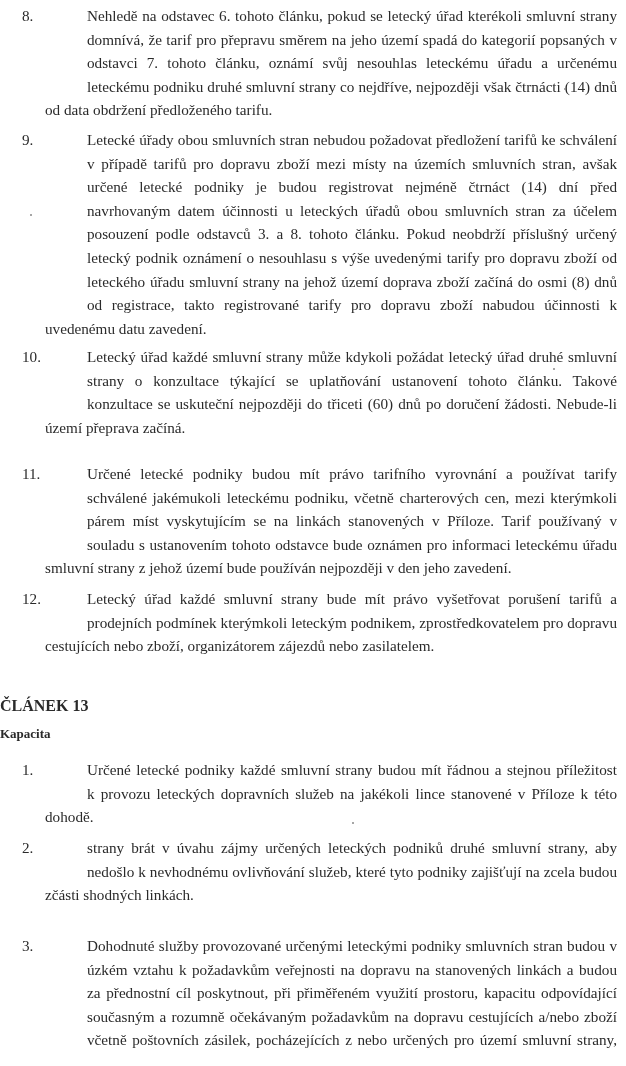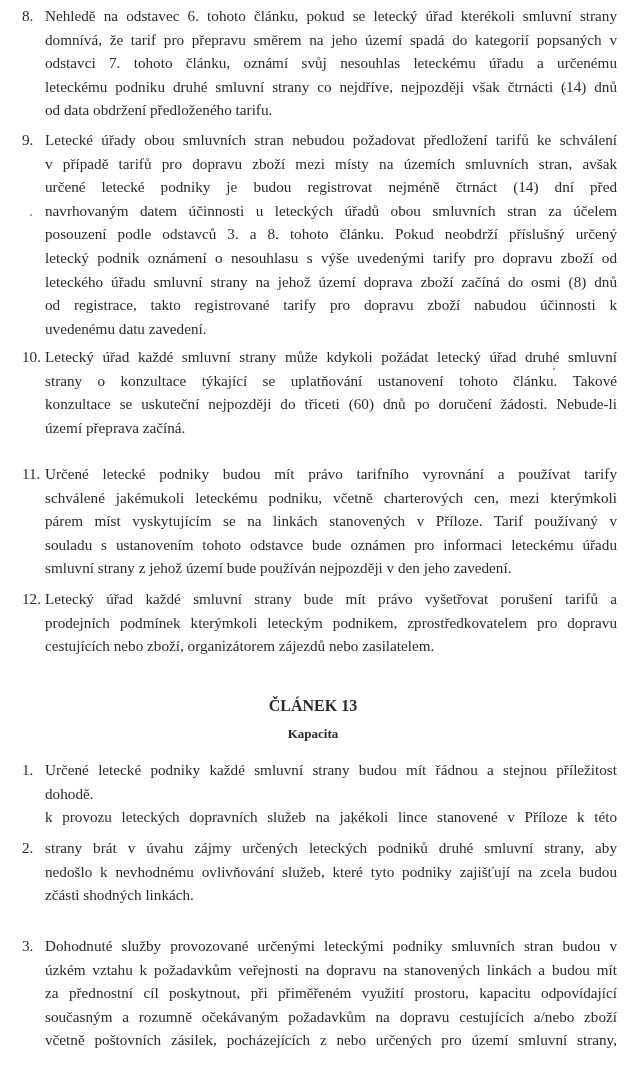--- a/index.html
+++ b/index.html
@@ -6,23 +6,23 @@
   body {
     width: 626px; height: 1066px; overflow: hidden; position: relative;
     font-family: "Liberation Serif", serif; color: #2a2a2a;
     font-size: 15.2px;
   }
   .page { position: absolute; left: 0; top: 0; width: 626px; }
   .para { position: absolute; left: 0; width: 626px; }
   .num { position: absolute; left: 22px; top: 0; line-height: 23.6px; }
   .text { position: absolute; left: 45px; width: 572px; top: 0; line-height: 23.6px; }
   .line { display: block; white-space: nowrap; height: 23.6px; }
-  .line.just { text-align: justify; text-align-last: justify; white-space: normal; overflow: hidden; }
+  .line.just { text-align: justify; text-align-last: justify; white-space: normal; overflow: hidden; margin-left: 42px; }
   .line.last { text-align: left; }
-  .heading { position: absolute; left: 0; width: 626px; text-align: center; font-weight: bold; }
+  .heading { position: absolute; left: 0; width: 626px; font-weight: bold; }
   .dot { position: absolute; width: 2px; height: 2px; background: #888; border-radius: 1px; }
 </style>
 </head>
 <body>
 
 <div class="page" id="page">
     <div class="para" style="top: 4px;">
       <span class="num">8.</span>
       <div class="text">
         <span class="line just">Nehledě na odstavec 6. tohoto článku, pokud se letecký úřad  kterékoli smluvní strany</span>
@@ -72,22 +72,22 @@
         <span class="line just">prodejních podmínek  kterýmkoli leteckým podnikem, zprostředkovatelem pro  dopravu</span>
         <span class="line last">cestujících nebo zboží, organizátorem zájezdů nebo  zasilatelem.</span>
       </div>
     </div>
     <div class="heading" style="top: 697px; font-size: 16px;">ČLÁNEK 13</div>
     <div class="heading" style="top: 726px; font-size: 13px;">Kapacita</div>
     <div class="para" style="top: 758px;">
       <span class="num">1.</span>
       <div class="text">
         <span class="line just">Určené letecké podniky každé smluvní strany budou mít řádnou a stejnou příležitost</span>
+        <span class="line just">k provozu leteckých dopravních služeb na jakékoli lince stanovené v Příloze k této</span>
         <span class="line last">dohodě.</span>
-        <span class="line just">k provozu leteckých dopravních služeb na jakékoli lince stanovené v Příloze k této</span>
       </div>
     </div>
     <div class="para" style="top: 836px;">
       <span class="num">2.</span>
       <div class="text">
         <span class="line just">strany brát v úvahu zájmy určených  leteckých podniků druhé smluvní strany, aby</span>
         <span class="line just">nedošlo  k nevhodnému ovlivňování služeb, které tyto podniky  zajišťují na zcela budou</span>
         <span class="line last">zčásti shodných linkách.</span>
       </div>
     </div>

